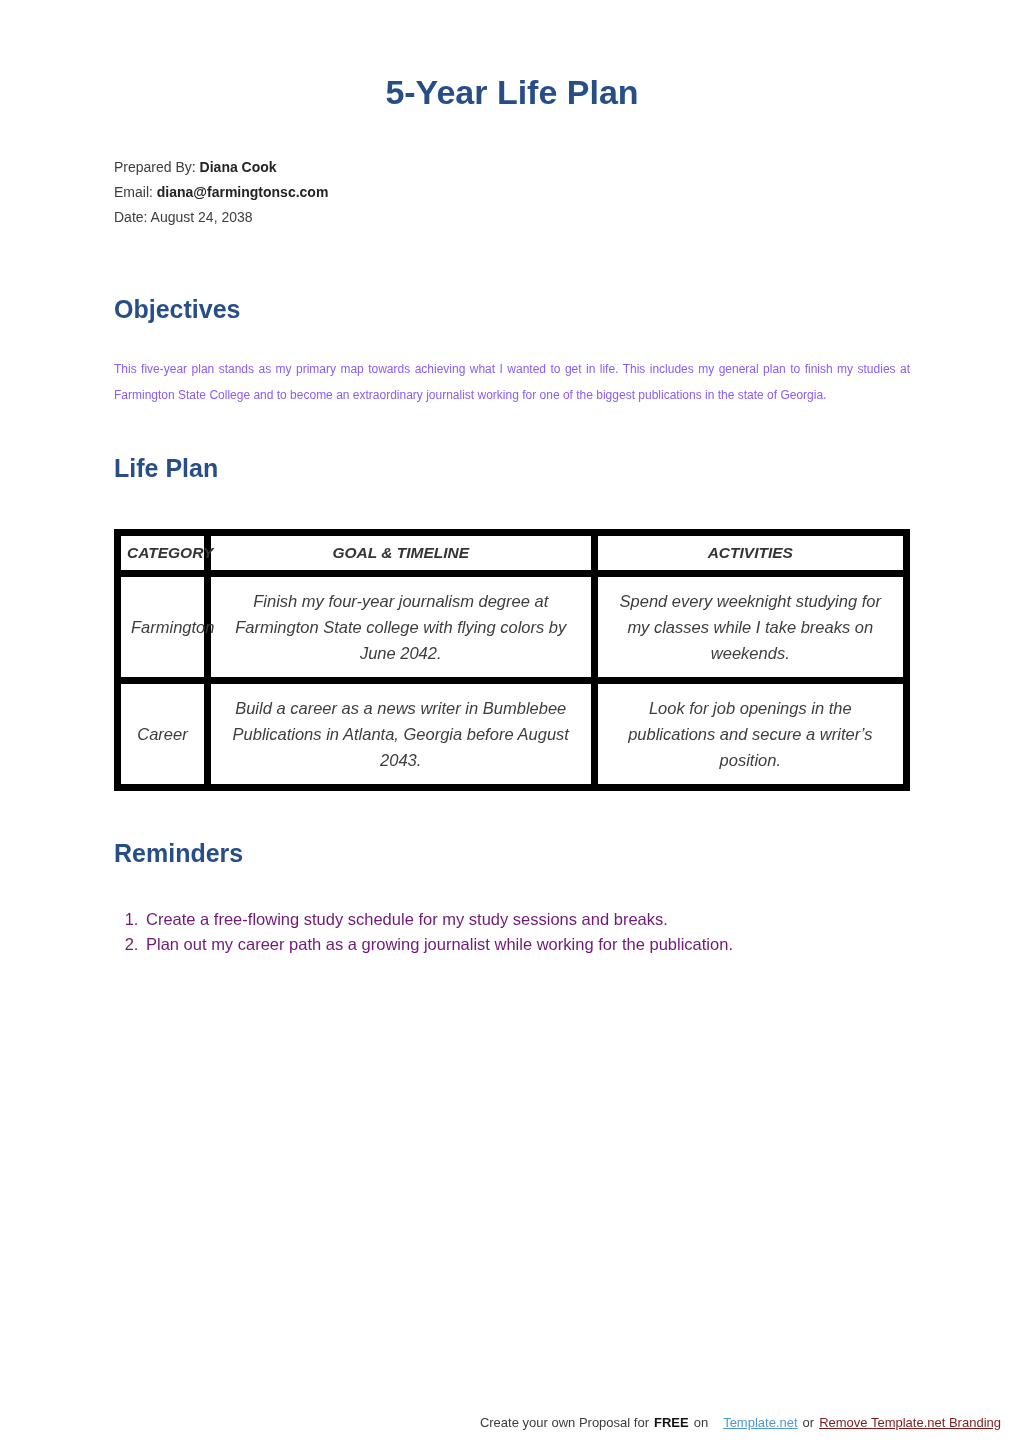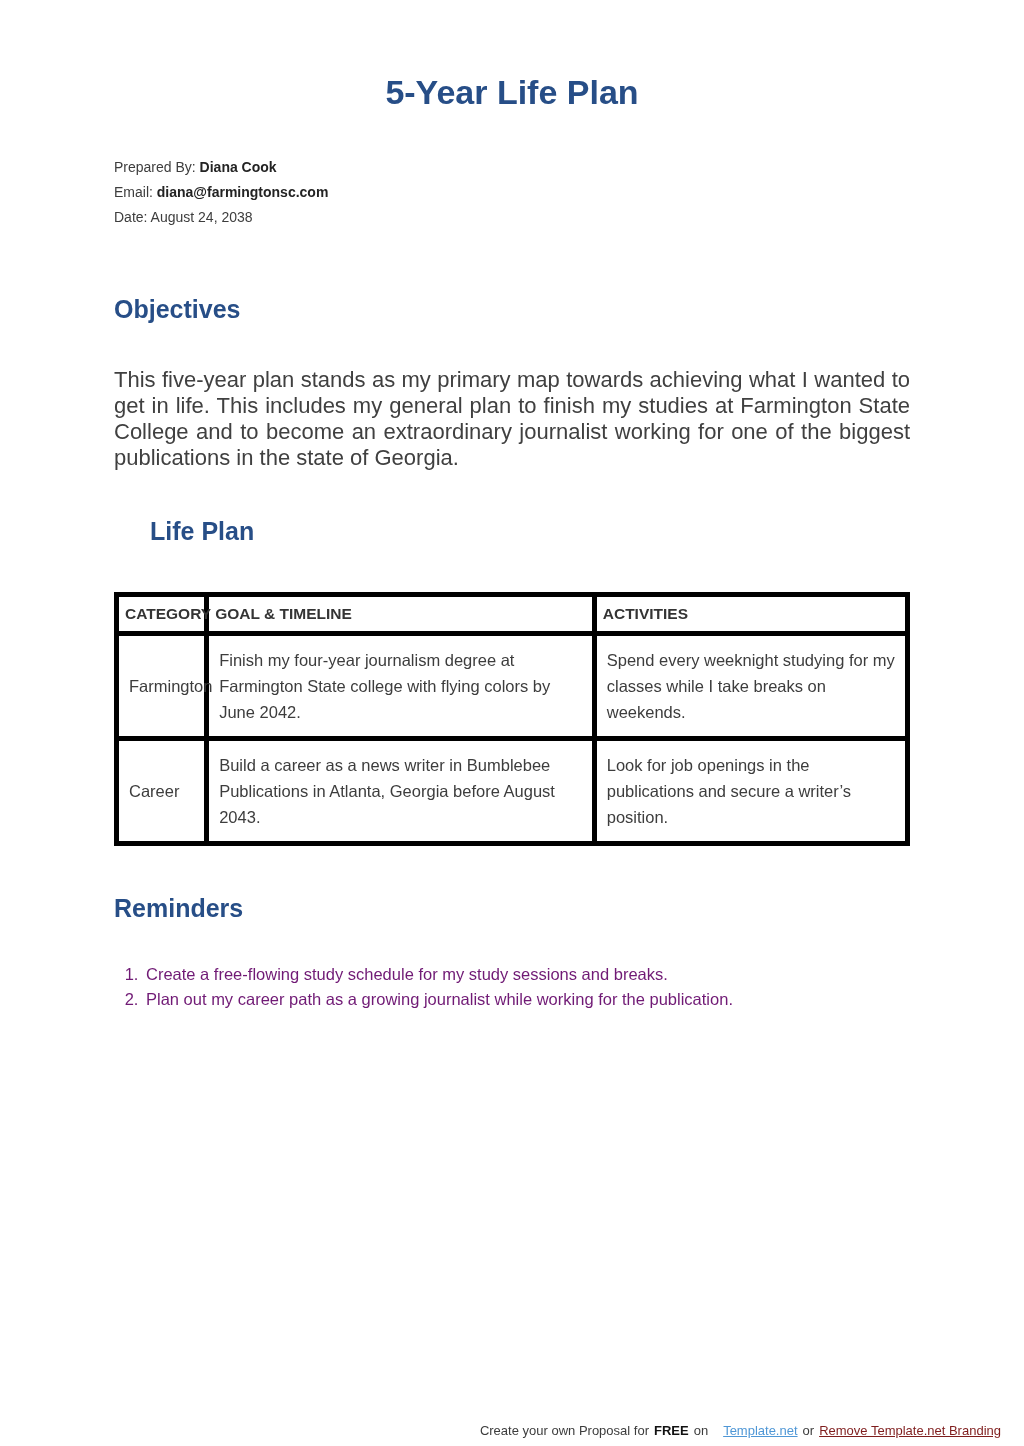--- a/index.html
+++ b/index.html
@@ -33,42 +33,43 @@
     color: #3d3d3d;
   }
   .meta .value-bold { font-weight: 700; color: #232323; }
   .section-heading {
     font-size: 25px;
     font-weight: 700;
     color: #274e87;
     line-height: 1.1;
   }
   .h-objectives { margin-top: 66px; }
-  .h-lifeplan  { margin-top: 47px; margin-left: 36px; }
+  .h-lifeplan  { margin-top: 47px; }
   .h-reminders { margin-top: 49px; }
   .body-paragraph {
-    margin-top: 44px;
-    font-size: 22px;
+    margin-top: 33px;
+    font-size: 12px;
     line-height: 26px;
     text-align: justify;
-    color: #404040;
+    color: #8b5cf6;
   }
   table.plan-table {
     margin-top: 46px;
     width: 100%;
     border-collapse: collapse;
     table-layout: fixed;
   }
   .plan-table th, .plan-table td {
-    border: 5px solid #000000;
-    text-align: left;
+    border: 7px solid #000000;
+    text-align: center;
     vertical-align: middle;
     font-size: 16.5px;
     line-height: 26px;
     color: #3d3d3d;
+    font-style: italic;
   }
   .plan-table th {
     font-weight: 700;
     color: #343434;
     font-size: 15.5px;
     height: 36px;
     padding: 4px 6px;
   }
   .plan-table td { padding: 11px 10px; height: 61px; }
   .col-category  { width: 11.4%; }
@@ -77,21 +78,21 @@
   ol.reminder-list {
     margin-top: 40px;
     padding-left: 29px;
     font-size: 16.5px;
     line-height: 25px;
     color: #701a75;
   }
   ol.reminder-list li { padding-left: 3px; }
   .footer {
     position: absolute;
-    bottom: 8px;
+    bottom: 16px;
     right: 23px;
     display: flex;
     align-items: center;
     gap: 5px;
     font-size: 13px;
     color: #3c3c3c;
     white-space: nowrap;
   }
   .footer .free { font-weight: 700; color: #111111; }
   .footer a { text-decoration: underline; cursor: pointer; }

